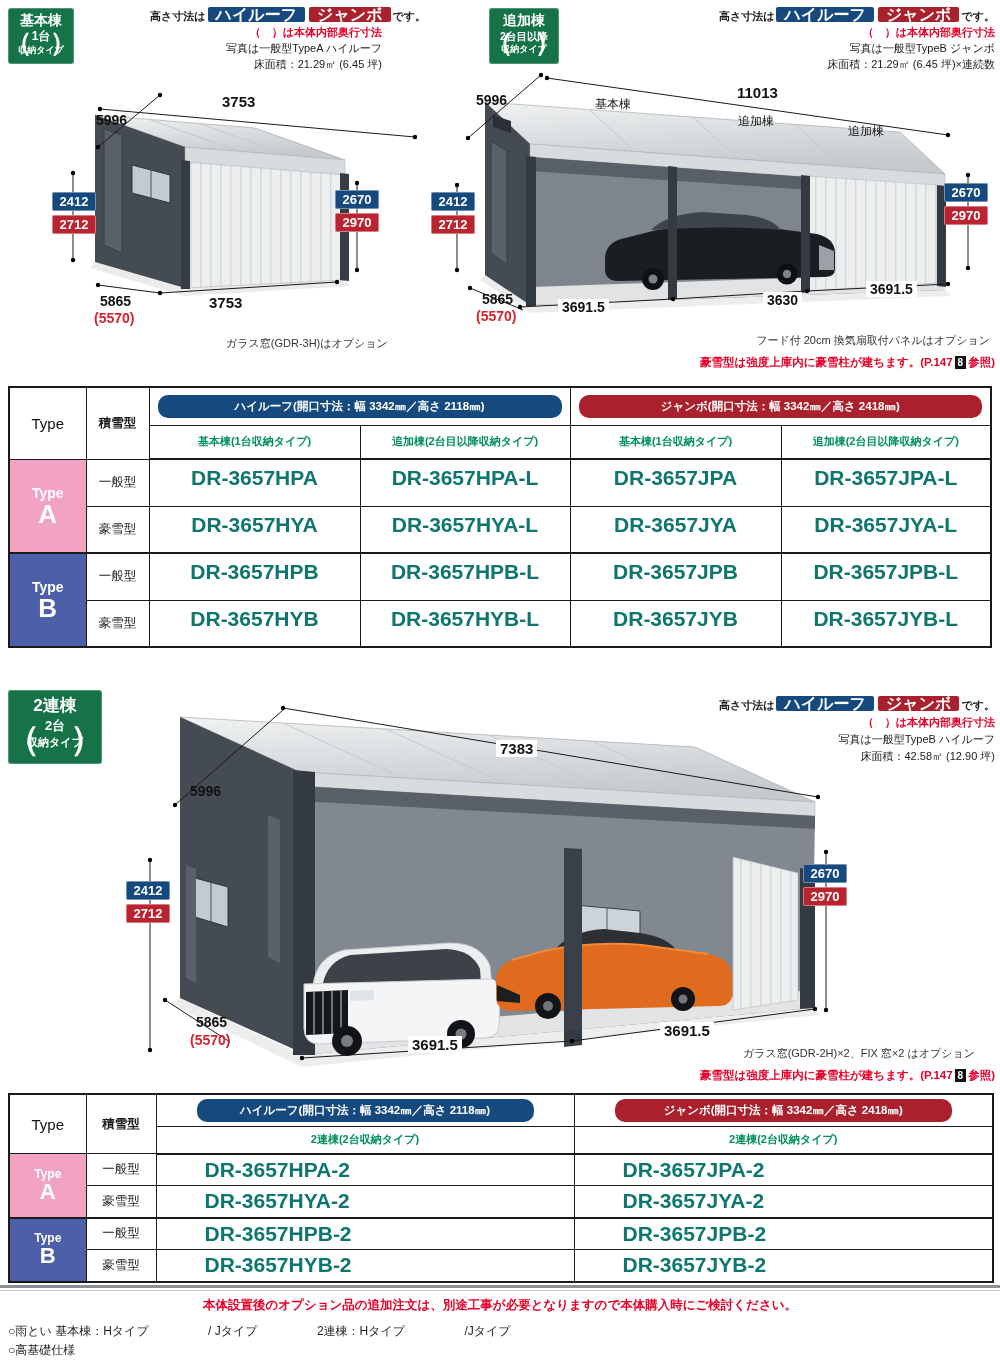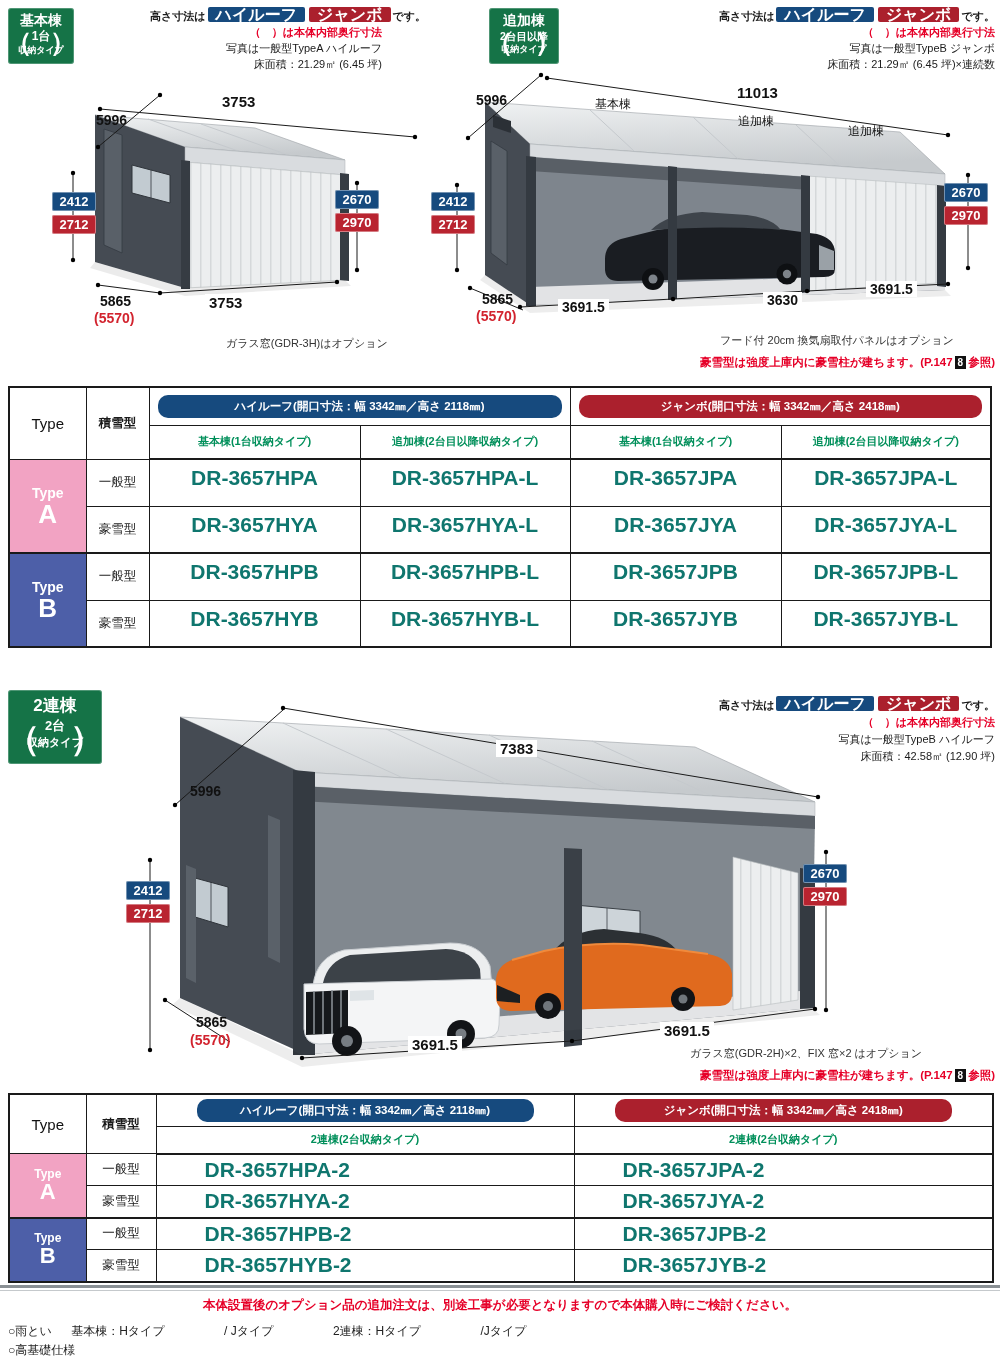--- a/index.html
+++ b/index.html
@@ -19,21 +19,21 @@
   
   .dimnum{position:absolute;font-weight:bold;font-size:14px;color:#111;white-space:nowrap;}
   .dimnum.big{font-size:15px;}
   .dimnum.bg{background:#fff;padding:0 4px;}
   .dimnum.redtxt{color:#d2232e;}
   .dimbox{position:absolute;width:44px;height:19px;color:#fff;font-weight:bold;font-size:13px;text-align:center;line-height:19px;border-radius:2px;box-shadow:inset 0 0 0 1px rgba(255,255,255,.4);}
   .dimbox.blue{background:#164a7e;}
   .dimbox.red{background:#b92430;}
   .rooflbl{position:absolute;font-size:12px;color:#111;white-space:nowrap;}
   .caption{position:absolute;font-size:11px;color:#333;white-space:nowrap;}
-  .caption.right{text-align:left;}
+  .caption.right{text-align:right;}
   .snownote{position:absolute;font-size:11.5px;color:#e60028;font-weight:bold;text-align:right;white-space:nowrap;}
   .refbox{display:inline-block;background:#111;color:#fff;font-size:10px;font-weight:bold;padding:0 3px;margin:0 2px;line-height:13px;}
   
   table.spec{border-collapse:collapse;table-layout:fixed;background:#fff;position:absolute;left:8px;border:2px solid #1a1a1a;}
   table.spec td{border:1px solid #1a1a1a;padding:0;text-align:center;vertical-align:middle;overflow:hidden;}
   td.nb{border-bottom:none;}
   td.nt{border-top:none;}
   td.dashL{border-left:1px dashed #555;}
   tr.bsep td{border-top:2px solid #1a1a1a;}
   tr.dashT td{border-top:1px dashed #888;}
@@ -438,19 +438,19 @@
     <td class="snowcell">豪雪型</td>
     <td class="model leftAlign">DR-3657HYB-2</td>
     <td class="model leftAlign">DR-3657JYB-2</td>
   </tr>
 </tbody>
   </table>
 
 <div class="divider" style="top:1285px;"></div>
 <div class="notice" style="top:1297px;">本体設置後のオプション品の追加注文は、別途工事が必要となりますので本体購入時にご検討ください。</div>
 <div class="footline" style="top:1323px;">
-  <span style="margin-right:16px;">○雨とい</span>
+  <span style="">○雨とい</span>
   <span class="item">基本棟：Hタイプ</span>
   <span class="item">/ Jタイプ</span>
   <span class="item">2連棟：Hタイプ</span>
   <span class="item">/Jタイプ</span>
 </div>
 <div class="footline" style="top:1342px;">○高基礎仕様</div>
 
 </body></html>

